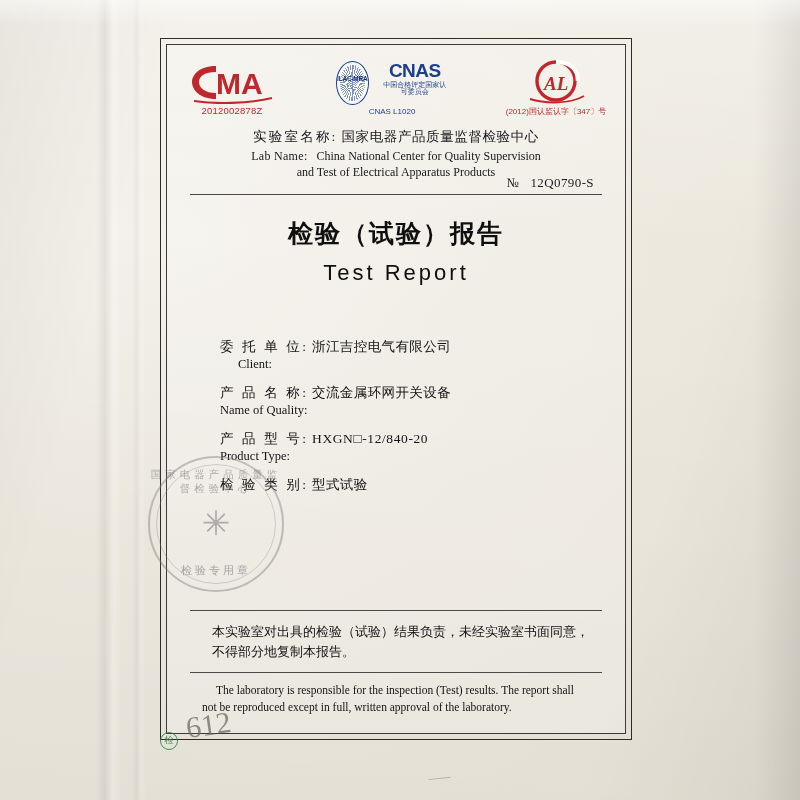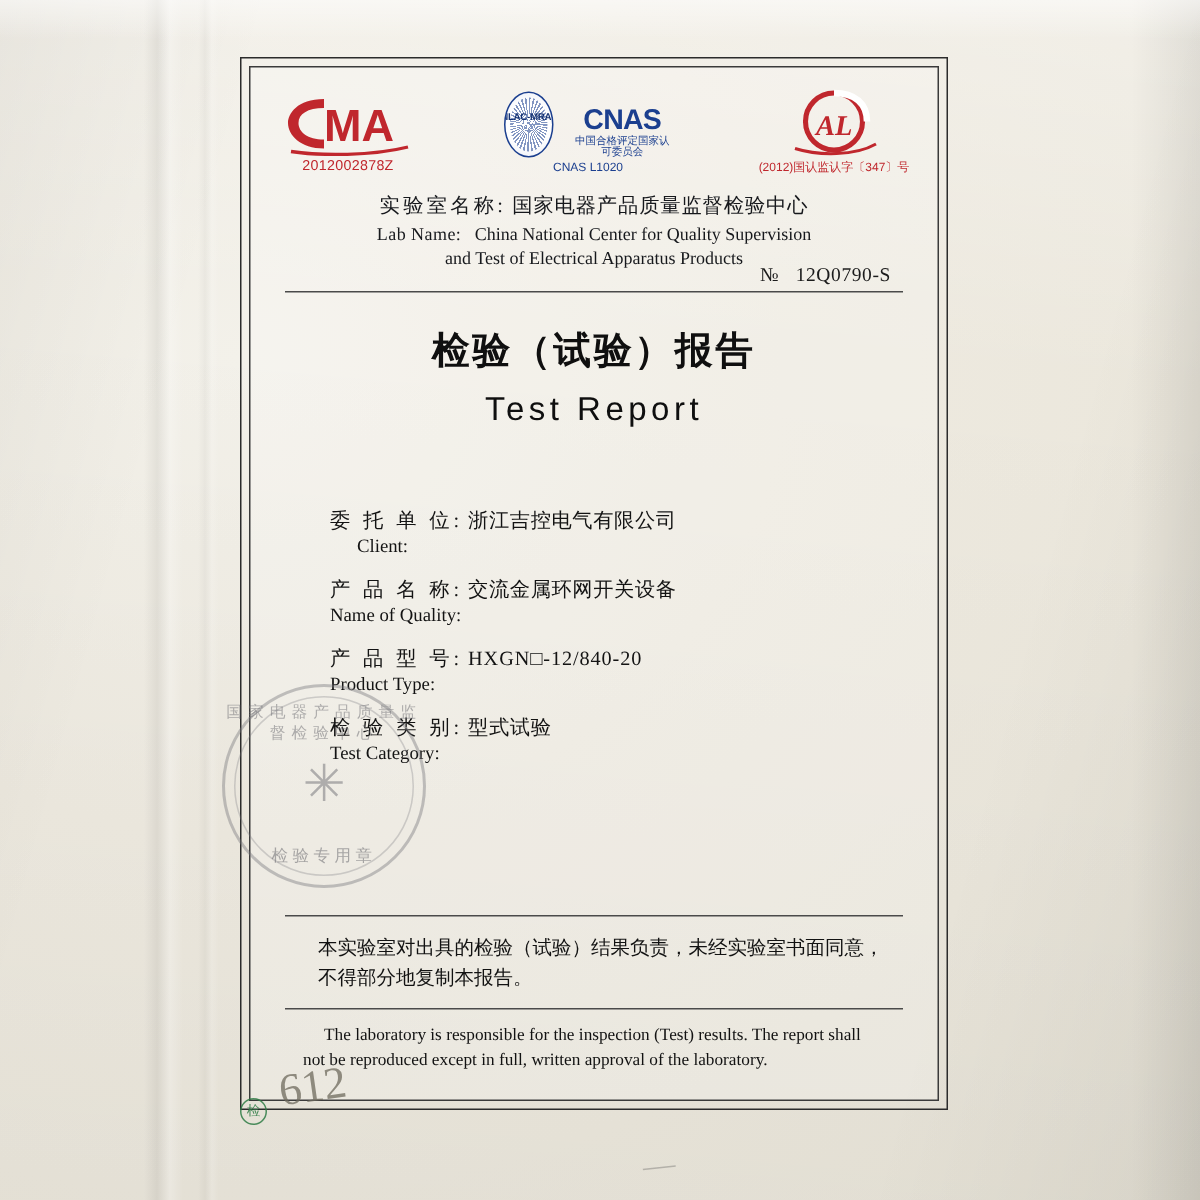--- a/index.html
+++ b/index.html
@@ -101,21 +101,21 @@
     color: #c0272d;
     letter-spacing: 0.2px;
     margin-top: 1px;
     white-space: nowrap;
   }
 
   
   .logo-cnas { width: 112px; }
   .cnas-top {
     display: flex;
-    align-items: flex-end;
+    align-items: flex-start;
     justify-content: center;
     gap: 13px;
     height: 44px;
   }
   .cnas-seal {
     width: 42px; height: 42px;
     border-radius: 50%;
     border: 1.2px solid #1b3f8f;
     position: relative;
     background: radial-gradient(circle at 50% 50%, #fff 55%, #e9edf6 100%);
@@ -518,21 +518,20 @@
           <span class="mono-val">HXGN□-12/840-20</span>
         </div>
         <div class="field-en nopad">Product Type:</div>
       </div>
 
       <div class="field">
         <div class="field-cn">
           <span class="flabel">检 验 类 别:</span>
           <span class="fvalue">型式试验</span>
         </div>
-        <div class="field-en nopad">Test Category:</div>
       </div>
     </div>
 
     <div class="notes-rule"></div>
     <div class="note-cn">
       <div>本实验室对出具的检验（试验）结果负责，未经实验室书面同意，</div>
       <div>不得部分地复制本报告。</div>
     </div>
     <div class="notes-rule2"></div>
     <div class="note-en">

